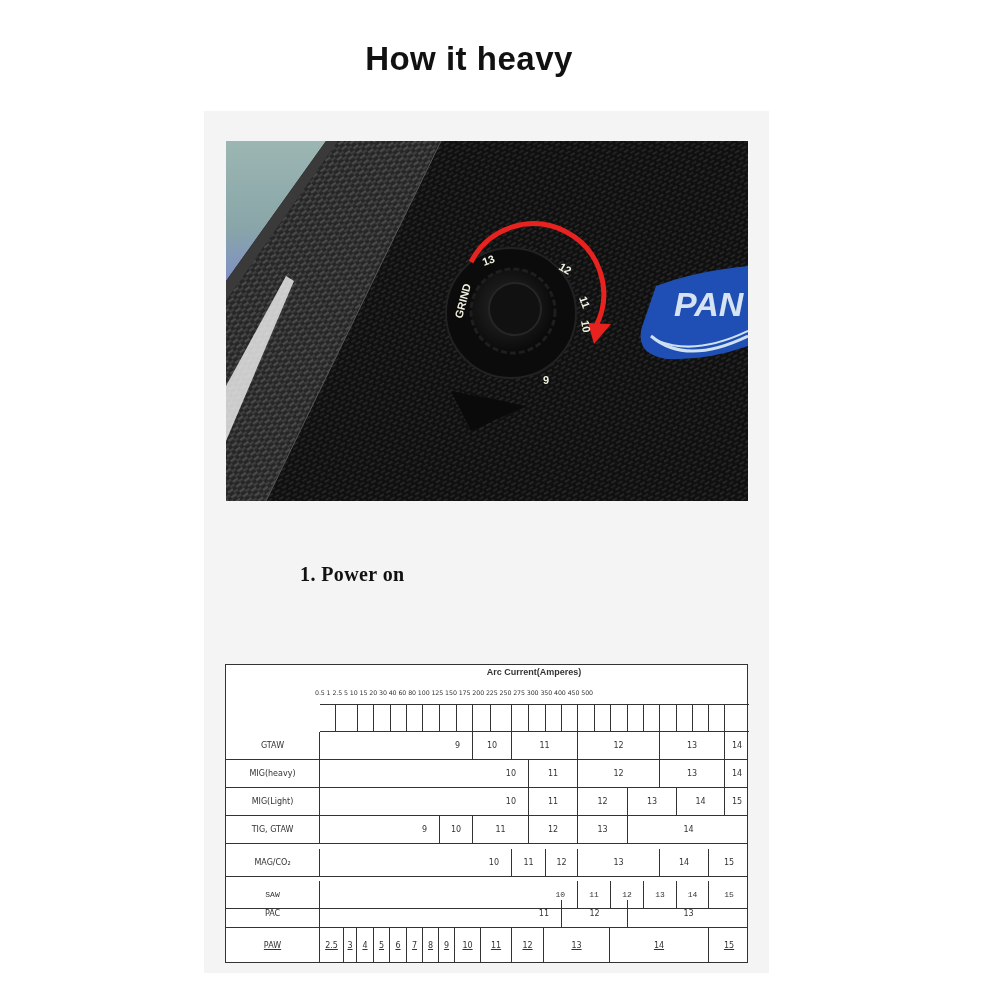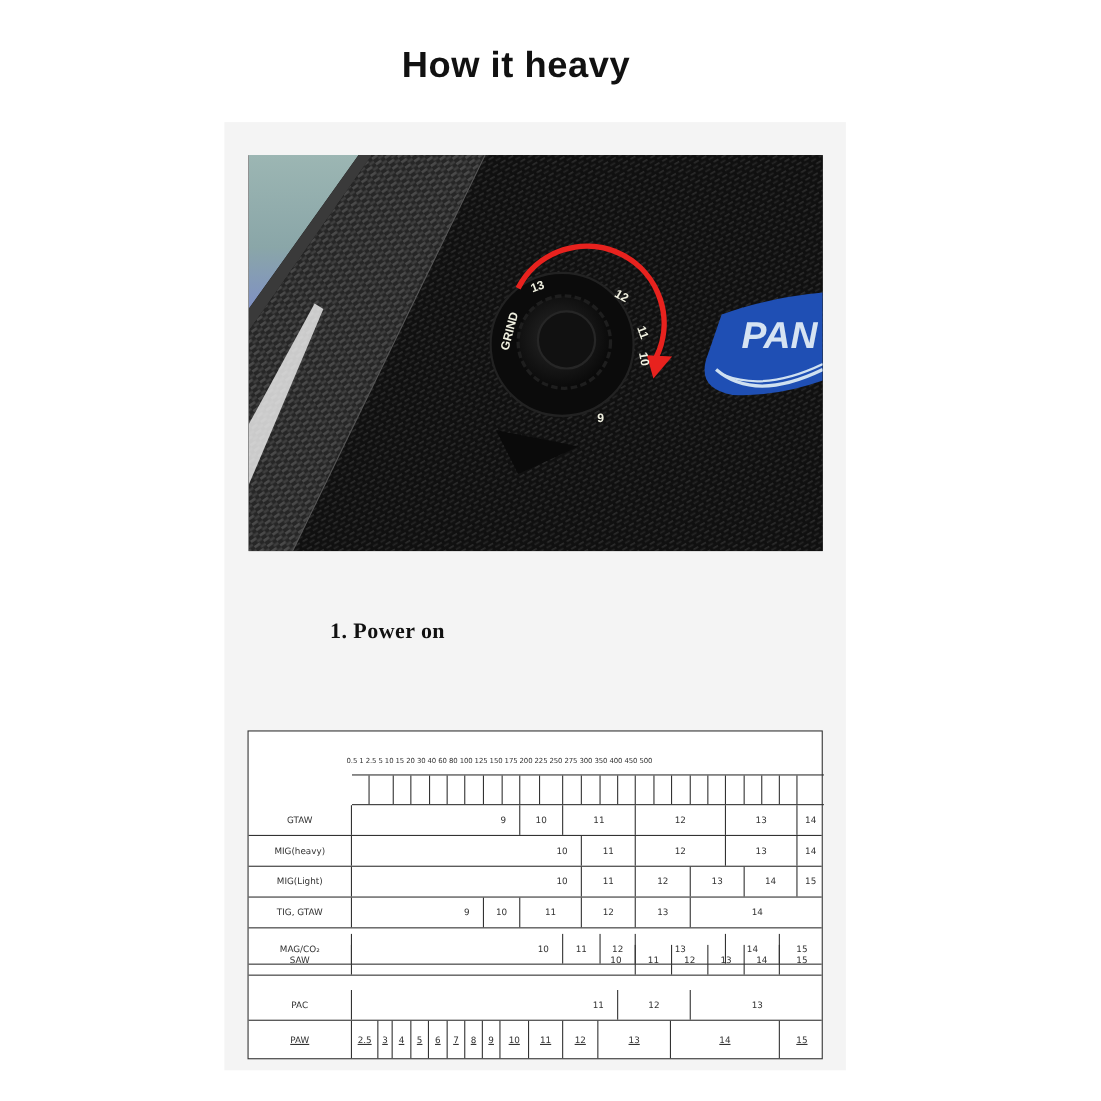--- a/index.html
+++ b/index.html
@@ -90,20 +90,21 @@
     <path d="M432 200 Q470 215 522 190" fill="none" stroke="#cfe0f0" stroke-width="2"></path>
     <text x="448" y="175" font-family="Liberation Sans, sans-serif" font-weight="bold" font-style="italic" font-size="34" fill="#d6e3f2">PAN</text>
   </svg>
 </div>
 
 <div class="steps">
   <div>1. Power on</div>
 </div>
 
 <div class="tbl" id="shade-table">
+  <div class="arc-title">Arc Current(Amperes)</div>
   <div class="ticks">0.5 1 2.5 5 10 15 20 30 40 60 80 100 125 150 175 200 225 250 275 300 350 400 450 500</div>
   <div class="grid-row" id="grid-row" style="width: 429px;">
       <div class="c" style="width: 16px;"></div>
       <div class="c" style="width: 22px;"></div>
       <div class="c" style="width: 16px;"></div>
       <div class="c" style="width: 17px;"></div>
       <div class="c" style="width: 16px;"></div>
       <div class="c" style="width: 16px;"></div>
       <div class="c" style="width: 17px;"></div>
       <div class="c" style="width: 17px;"></div>
@@ -173,21 +174,21 @@
         <div class="name">MAG/CO₂</div>
         <div class="cells">
           <div class="cell wide" style="width: 192px;">10</div>
           <div class="cell" style="width: 34px;">11</div>
           <div class="cell" style="width: 32px;">12</div>
           <div class="cell" style="width: 82px;">13</div>
           <div class="cell" style="width: 49px;">14</div>
           <div class="cell" style="width: 40px;">15</div>
         </div>
       </div>
-      <div class="row" style="top: 194px;">
+      <div class="row" style="top: 216px; font-family: Liberation Mono, monospace;">
         <div class="name">SAW</div>
         <div class="cells">
           <div class="cell wide" style="width: 258px;">10</div>
           <div class="cell" style="width: 33px;">11</div>
           <div class="cell" style="width: 33px;">12</div>
           <div class="cell" style="width: 33px;">13</div>
           <div class="cell" style="width: 32px;">14</div>
           <div class="cell" style="width: 40px;">15</div>
         </div>
       </div>

